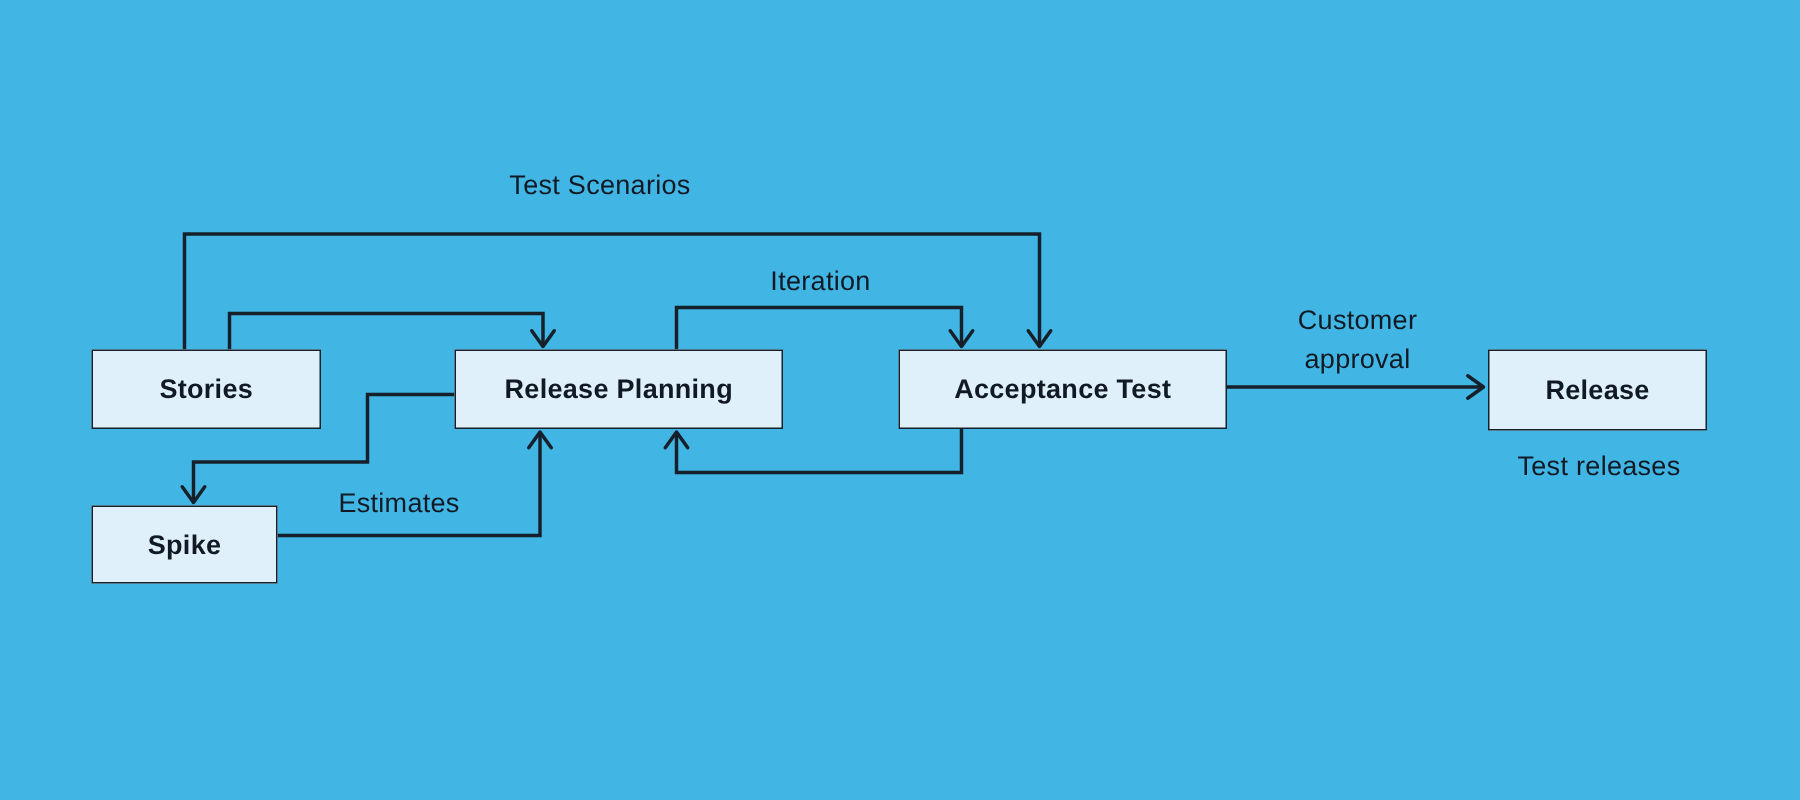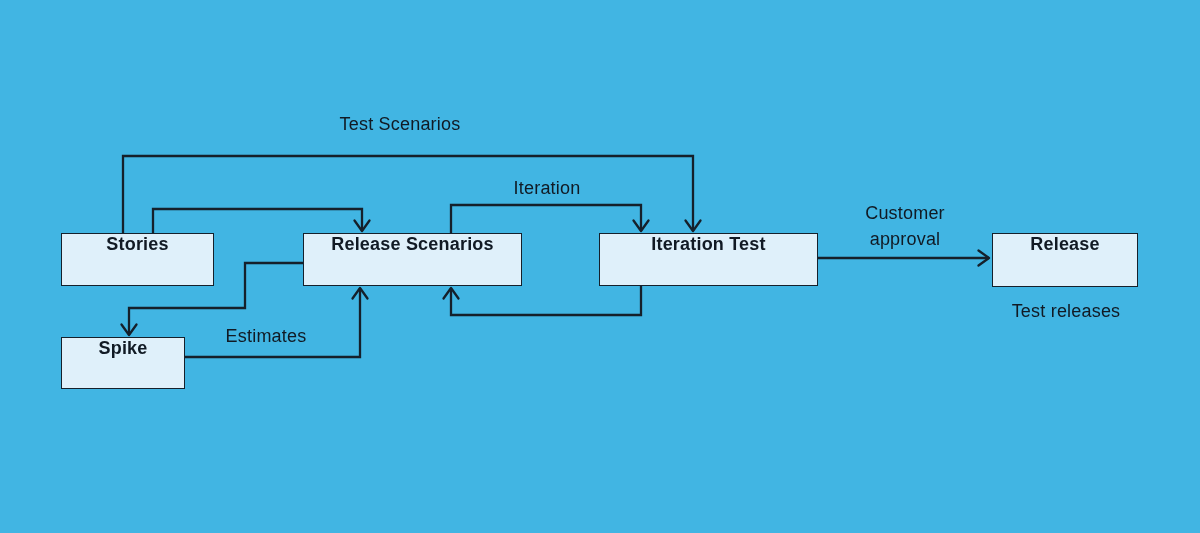--- a/index.html
+++ b/index.html
@@ -17,21 +17,21 @@
     background:var(--background);
     overflow:hidden;
     font-family:"Liberation Sans","DejaVu Sans",sans-serif;
   }
   .connector-layer{position:absolute;left:0;top:0;width:1200px;height:533px;}
   .stroke{stroke:var(--line);stroke-width:2.3;fill:none;}
   .node{
     position:absolute;
     background:var(--node-fill);
     border:1.6px solid var(--node-border);
-    display:flex;justify-content:center;
+    display:flex;align-items:center;justify-content:center;
     color:var(--text);
     font-size:18px;font-weight:700;
     letter-spacing:.2px;
   }
   .edge-label{
     position:absolute;
     transform:translate(-50%,-50%);
     color:var(--text);
     font-size:18px;font-weight:400;
     white-space:nowrap;
@@ -69,25 +69,25 @@
 
   <div class="node" style="left:61px;top:233px;width:153px;height:53px">
     <span>Stories</span>
   </div>
 
   <div class="node" style="left:61px;top:337px;width:124px;height:52px">
     <span>Spike</span>
   </div>
 
   <div class="node" style="left:303px;top:233px;width:219px;height:53px">
-    <span>Release Scenarios</span>
+    <span>Release Planning</span>
   </div>
 
   <div class="node" style="left:599px;top:233px;width:219px;height:53px">
-    <span>Iteration Test</span>
+    <span>Acceptance Test</span>
   </div>
 
   <div class="node" style="left:992px;top:233px;width:146px;height:54px">
     <span>Release</span>
   </div>
 
   <div class="edge-label" style="left:400px;top:124px">Test Scenarios</div>
 
 
   <div class="edge-label" style="left:547px;top:188px">Iteration</div>

